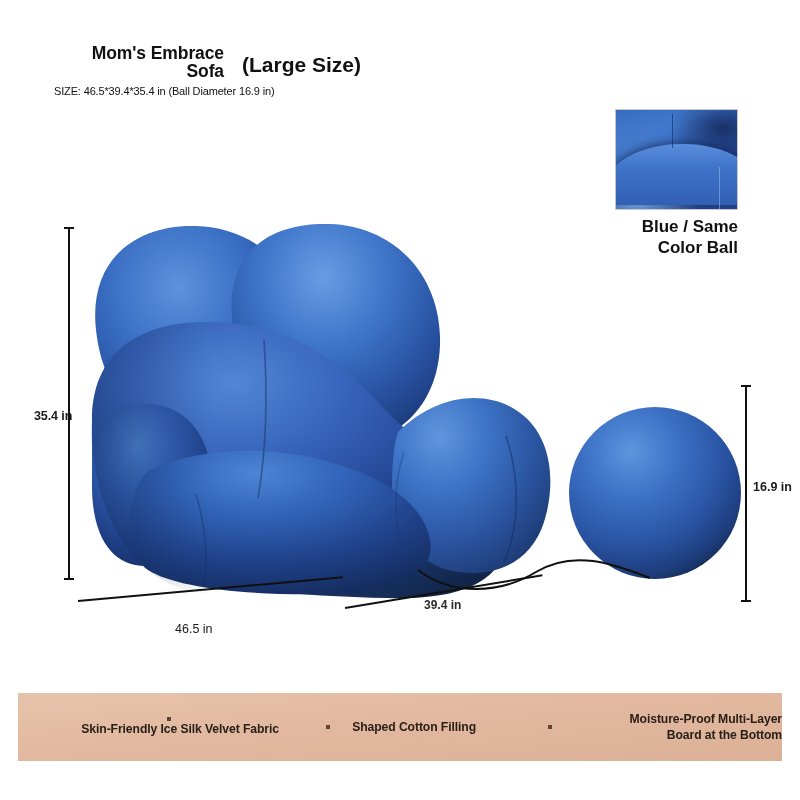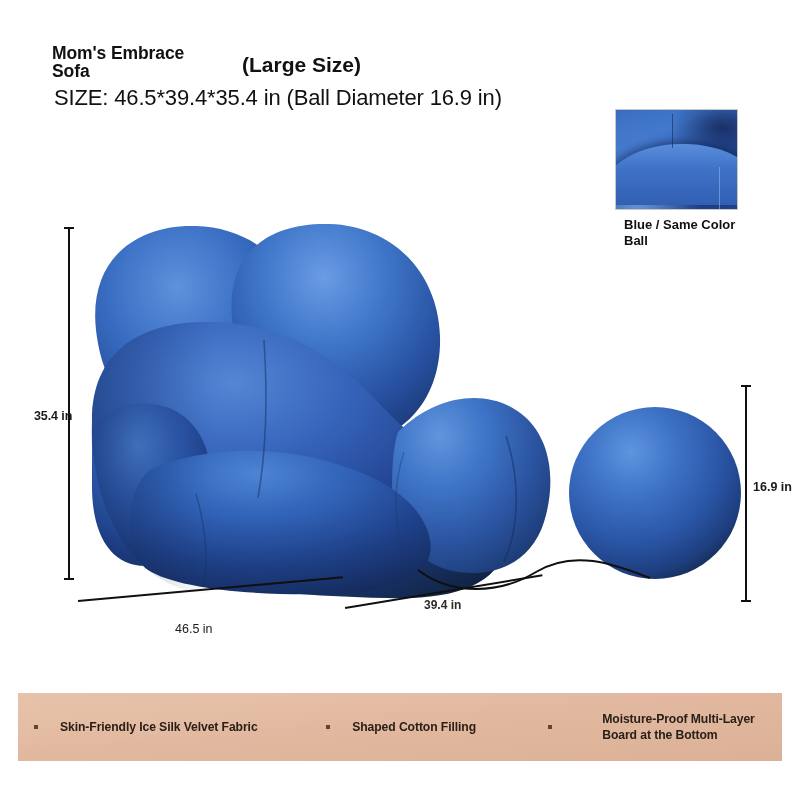--- a/index.html
+++ b/index.html
@@ -13,20 +13,21 @@
     position: relative;
     overflow: hidden;
     font-family: "Liberation Sans", sans-serif;
     color: #1a1a1a;
   }
   .stage {
     position: absolute;
     inset: 0;
     width: 705px;
     height: 800px;
+    text-align: right;
   }
 
   
   .title-block {
     position: absolute;
     left: 52px;
     top: 44px;
     width: 600px;
   }
   .title-row {
@@ -47,21 +48,21 @@
     line-height: 1.0;
     margin-top: 10px;
     margin-left: 18px;
     color: #111111;
     white-space: nowrap;
   }
   .subtitle {
     position: absolute;
     left: 54px;
     top: 85px;
-    font-size: 22px;
+    font-size: 11px;
     font-weight: 400;
     color: #111111;
     white-space: nowrap;
     letter-spacing: -0.15px;
   }
 
   
   .swatch-wrap {
     position: absolute;
     left: 615px;
@@ -104,21 +105,21 @@
     bottom: 0;
     right: 14%;
     width: 1.5px;
     height: 42%;
     background: rgba(150,185,235,0.55);
     z-index: 3;
   }
   .swatch-caption {
     margin-top: 7px;
     margin-left: 9px;
-    font-size: 13px;
+    font-size: 17px;
     font-weight: 600;
     line-height: 1.22;
     color: #111111;
   }
 
   
   .product {
     position: absolute;
     left: 0;
     top: 0;
@@ -232,21 +233,21 @@
     height: 68px;
     background: linear-gradient(175deg, #e7c3ab 0%, #e2b9a0 45%, #dbb096 100%);
     display: flex;
     align-items: center;
   }
   .feature-item {
     display: flex;
     align-items: center;
     position: relative;
   }
-  .f1 { margin-left: 16px; width: 300px; }
+  .f1 { margin-left: 16px; width: 300px; flex-direction: column; }
   .f2 { margin-left: 0px;  width: 228px; }
   .f3 { margin-left: 0px;  width: 240px; gap: 28px; }
   .bullet {
     width: 4px;
     height: 4px;
     background: #5d4636;
     flex: 0 0 auto;
     margin-right: 22px;
   }
   .feature-text {

